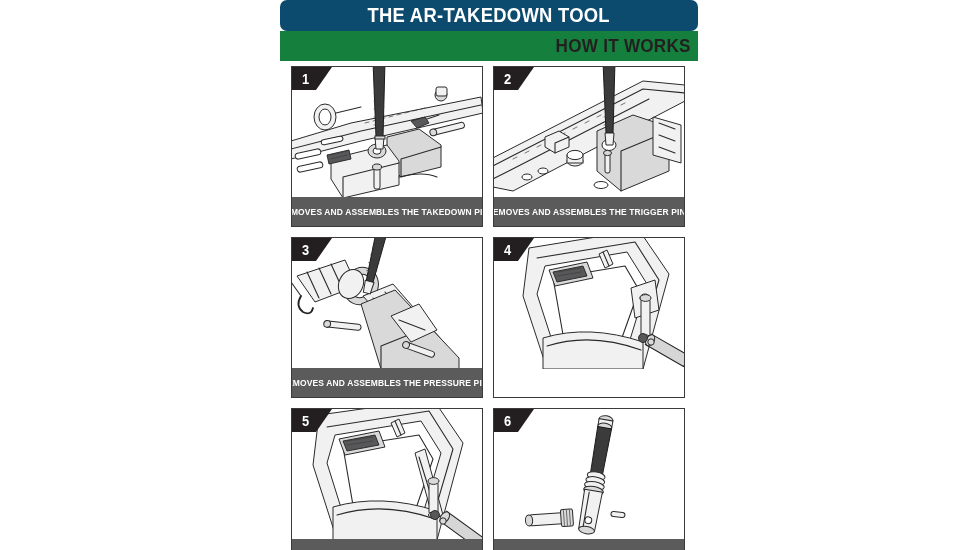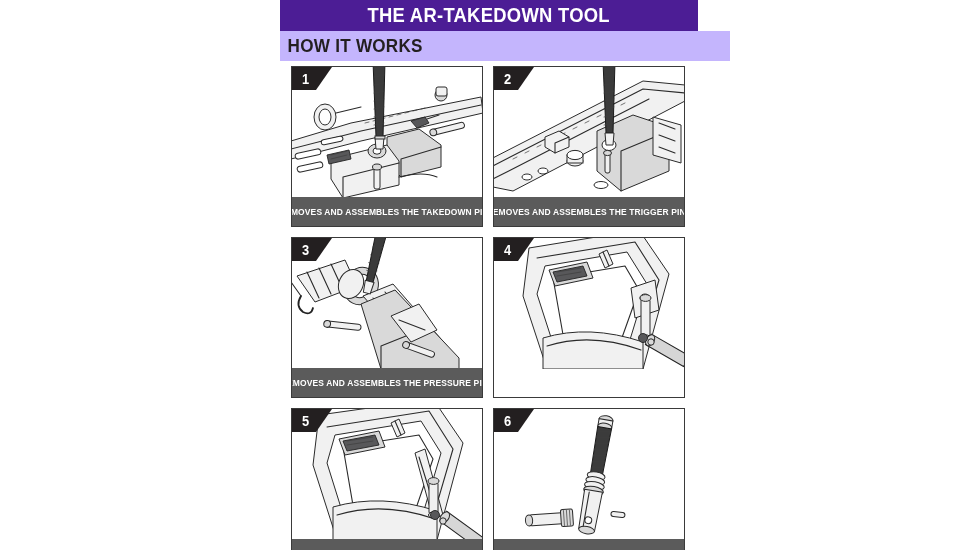--- a/index.html
+++ b/index.html
@@ -19,41 +19,42 @@
     left: 280px;
     top: 0;
     width: 418px;
     height: 550px;
   }
 
   
   .title-bar {
     width: 418px;
     height: 31px;
-    background: #4c1d95;
+    background: #0c4a6e;
     display: flex;
     align-items: center;
     justify-content: center;
+    border-radius: 7px;
   }
   .title-bar .title-text {
     color: #ffffff;
     font-size: 20px;
     font-weight: bold;
     letter-spacing: 0.3px;
     transform: scaleX(0.92);
     white-space: nowrap;
   }
 
   .subtitle-bar {
-    width: 450px;
+    width: 418px;
     height: 30px;
-    background: #c4b5fd;
+    background: #15803d;
     display: flex;
     align-items: center;
-    justify-content: flex-start;
+    justify-content: flex-end;
   }
   .subtitle-bar .subtitle-text {
     color: #231f20;
     font-size: 19px;
     font-weight: bold;
     letter-spacing: 0.3px;
     transform: scaleX(0.9);
     white-space: nowrap;
   }
 

